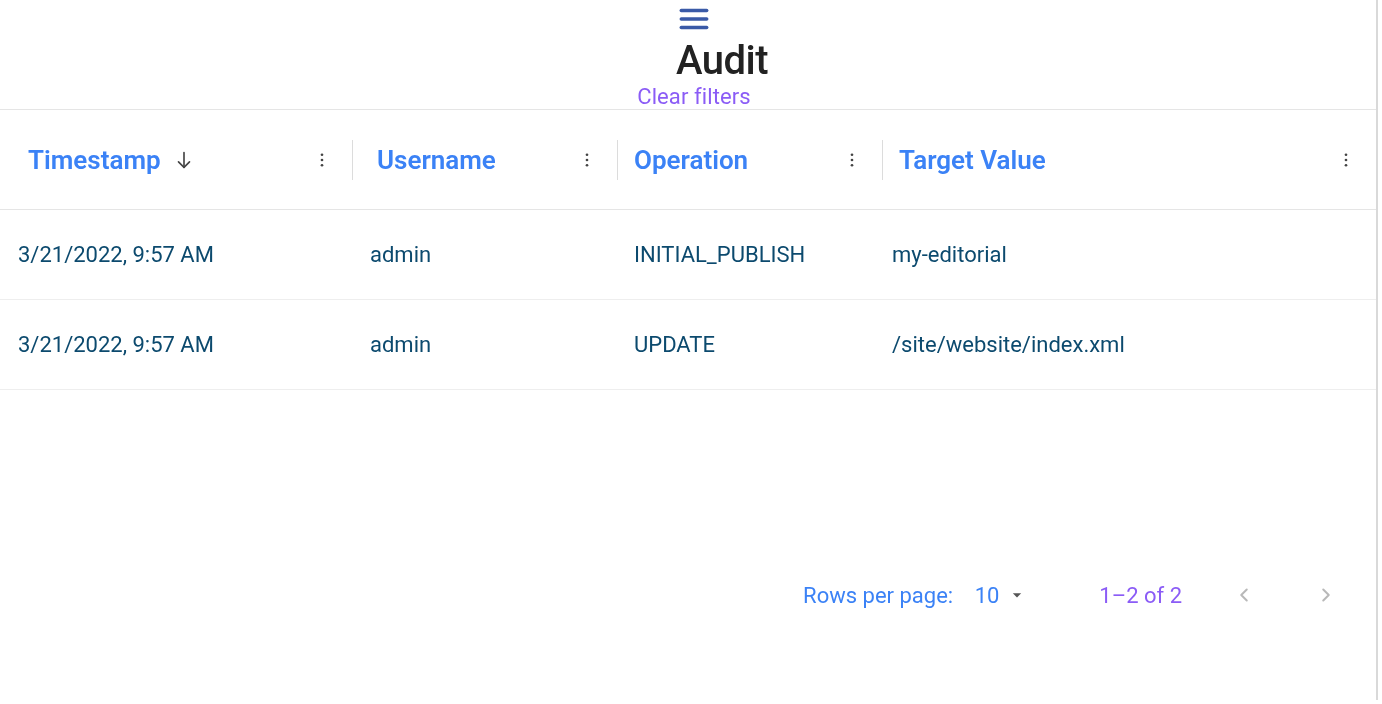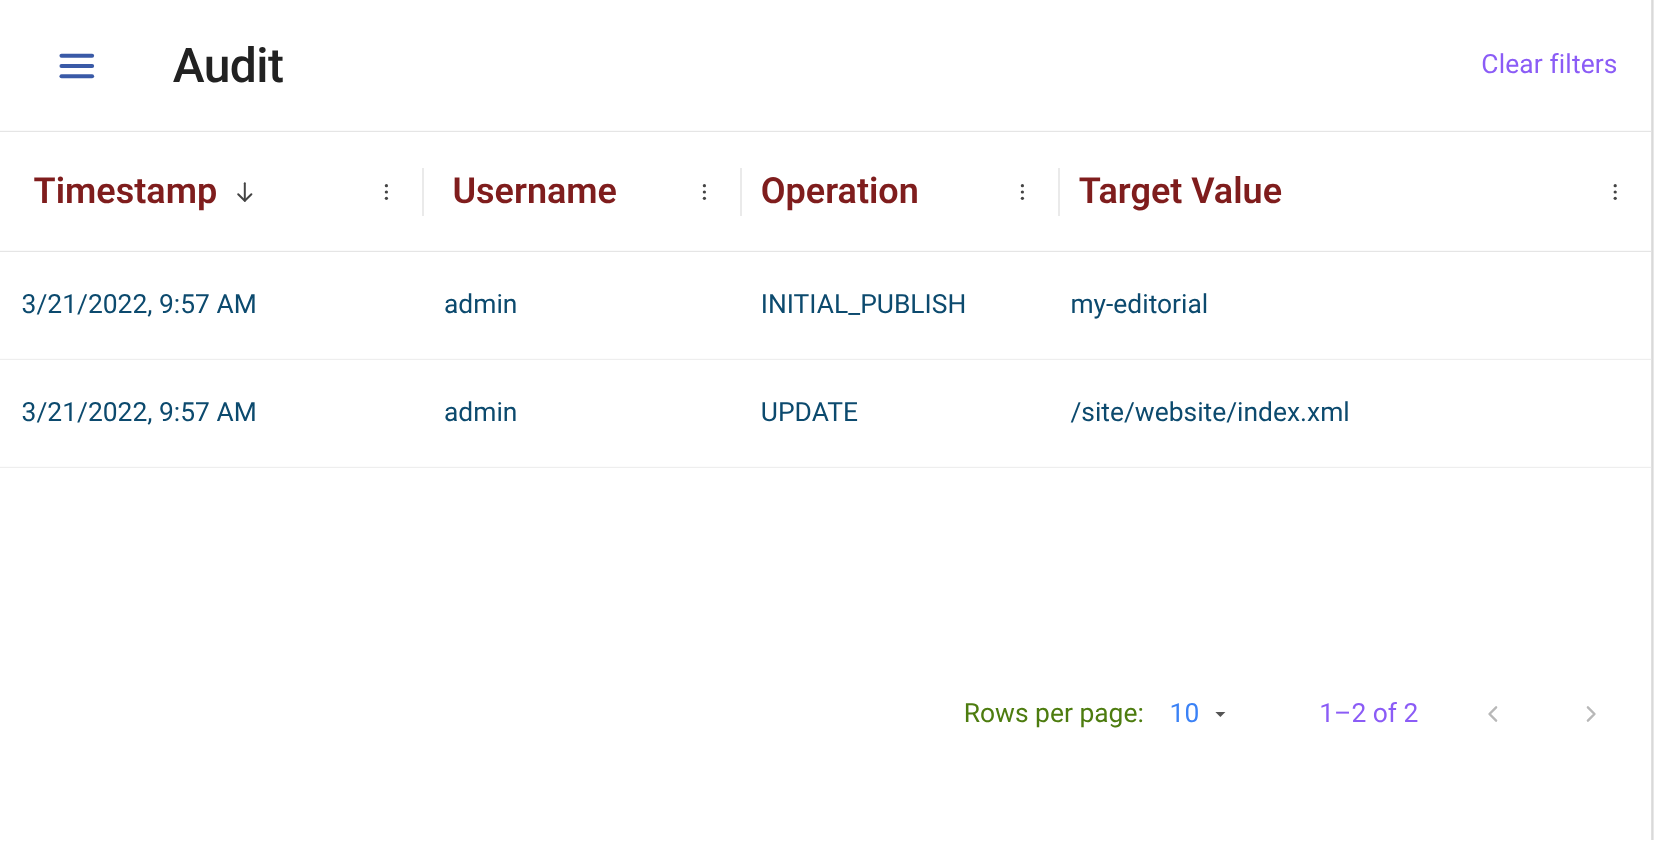--- a/index.html
+++ b/index.html
@@ -18,20 +18,21 @@
     width: 1378px;
     height: 700px;
     border-right: 2px solid #d9d9d9;
   }
   .header {
     display: flex;
     align-items: center;
     height: 110px;
     padding: 0 28px 0 40px;
     border-bottom: 1px solid #e5e5e5;
+    flex-direction: column;
   }
   .menu-btn {
     display: inline-flex;
     align-items: center;
     justify-content: center;
     width: 48px; height: 48px;
     cursor: pointer;
     color: #3a5aa7;
   }
   .menu-btn svg { width: 34px; height: 34px; }
@@ -60,23 +61,23 @@
   .col-user { width: 264px; padding-left: 24px; }
   .col-op  { width: 264px; padding-left: 16px; }
   .col-target { flex: 1; padding-left: 16px; }
   .th {
     display: flex;
     align-items: center;
     height: 100%;
     position: relative;
   }
   .th-label {
-    font-size: 30px;
+    font-size: 26px;
     font-weight: 600;
-    color: #7f1d1d;
+    color: #3b82f6;
   }
   .sort-icon {
     margin-left: 12px;
     display: inline-flex;
     align-items: center;
     color: #444;
   }
   .sort-icon svg { width: 22px; height: 22px; }
   .th-menu {
     position: absolute;
@@ -111,21 +112,21 @@
   .pagination {
     position: absolute;
     right: 30px;
     top: 575px;
     display: flex;
     align-items: center;
     gap: 42px;
     font-size: 22px;
     color: #444;
   }
-  .rpp { color: #4d7c0f; }
+  .rpp { color: #3b82f6; }
   .rpp-value {
     display: inline-flex;
     align-items: center;
     gap: 8px;
     cursor: pointer;
     margin-left: 16px;
     color: #3b82f6;
   }
   .rpp-value svg { width: 20px; height: 20px; fill: #555; }
   .range { color: #8b5cf6; margin-left: 30px; }

